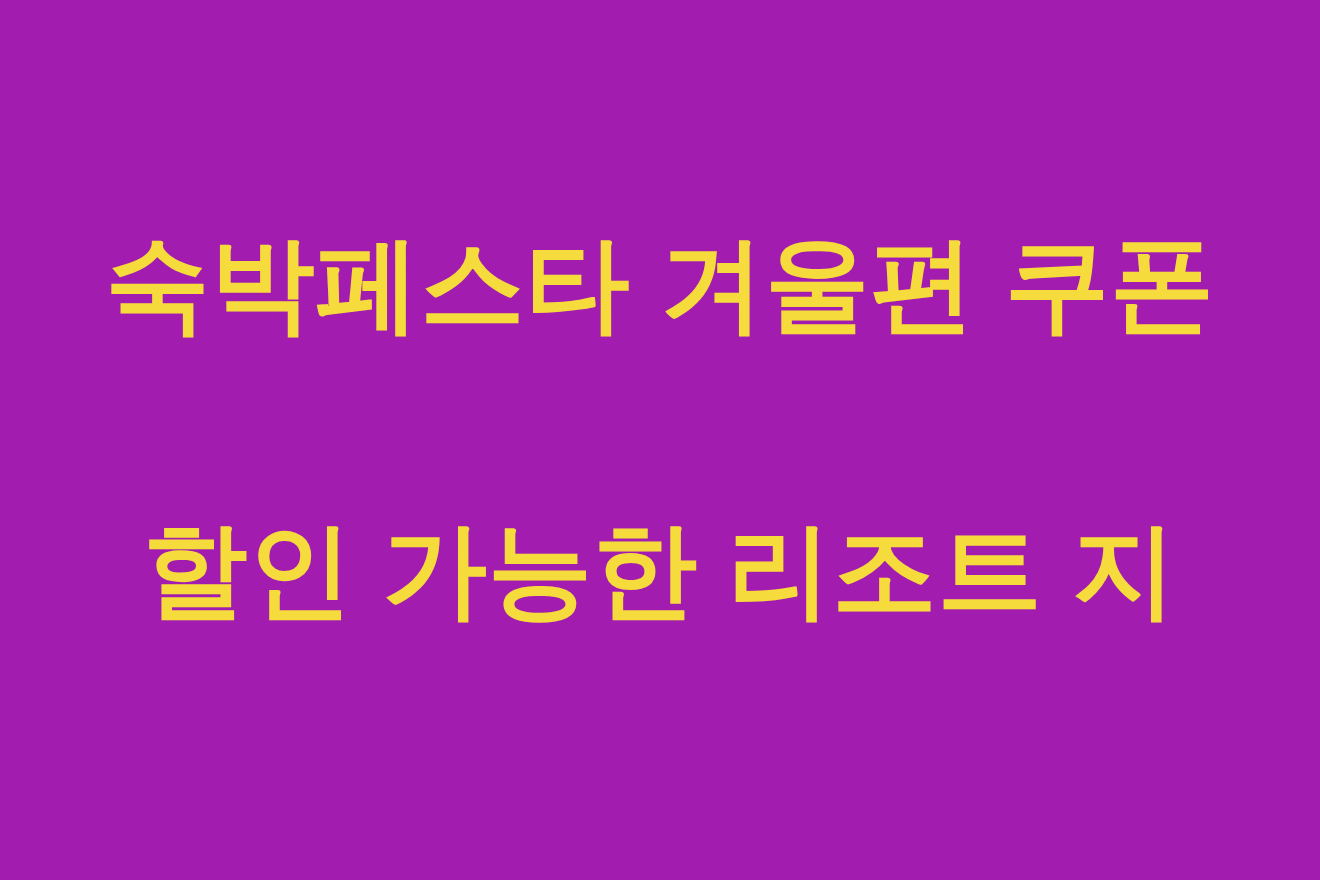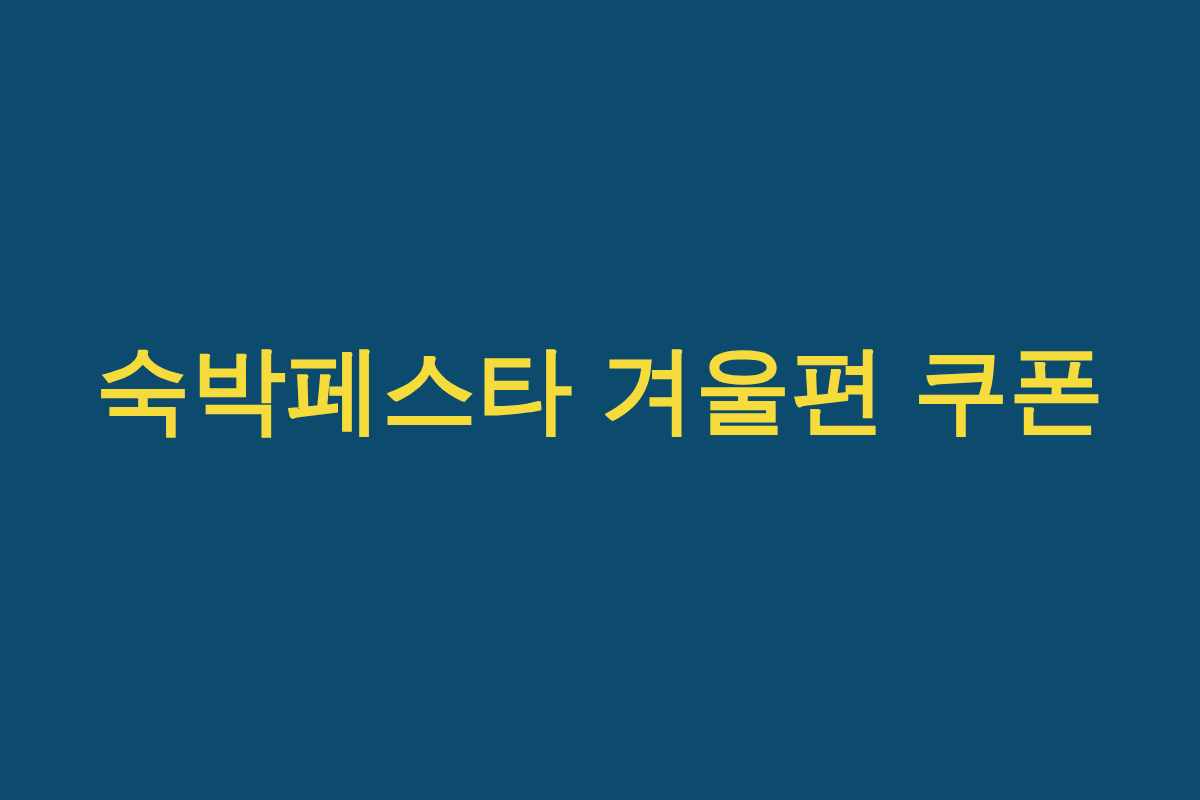--- a/index.html
+++ b/index.html
@@ -46,17 +46,18 @@
   }
 
   .headline-line {
     display: block;
     white-space: nowrap;
   }
 </style>
 </head>
 <body>
 
-<div class="banner" style="background-color: #0c4a6e;">
+<div class="banner" style="background-color: #a21caf;">
   <h1 class="headline" style="color: rgb(245, 220, 60);">
     <span class="headline-line">숙박페스타 겨울편 쿠폰</span>
+    <span class="headline-line">할인 가능한 리조트 지</span>
   </h1>
 </div>
 
 </body></html>

